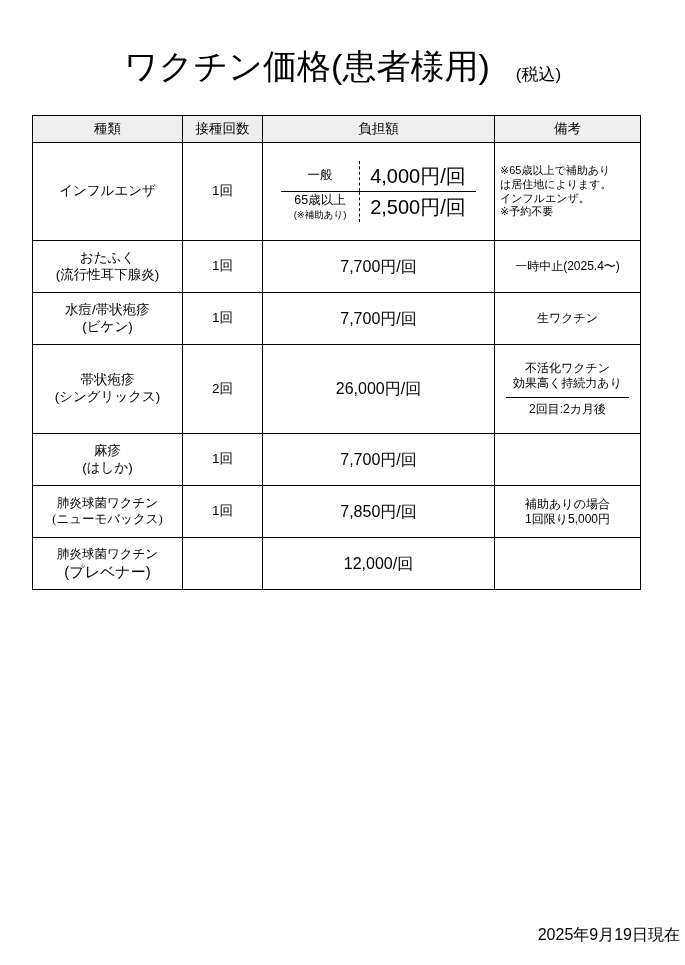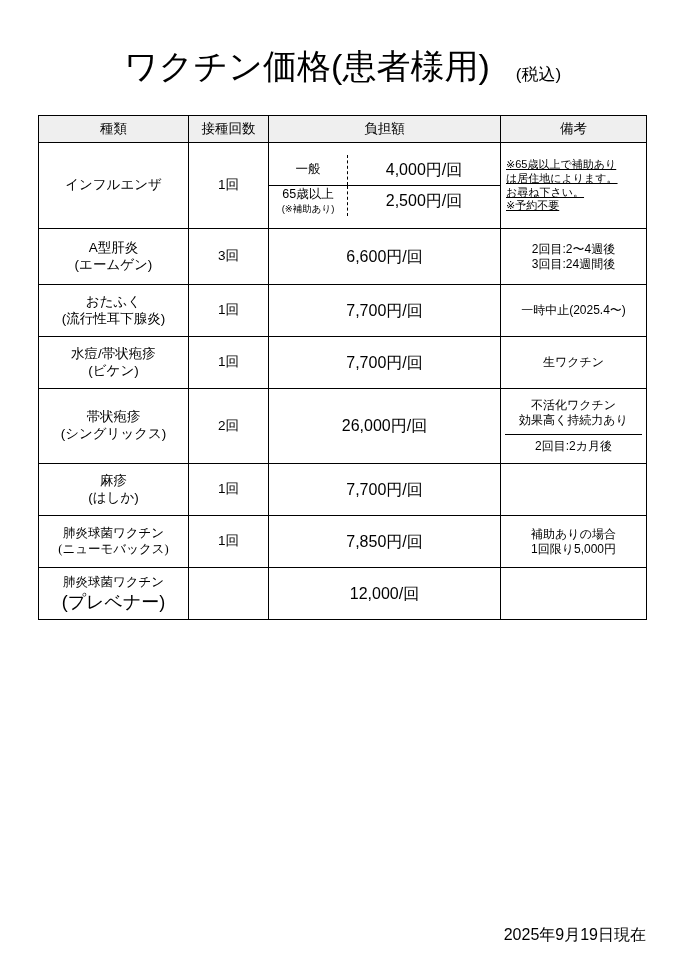--- a/index.html
+++ b/index.html
@@ -39,21 +39,21 @@
   .tax-note {
     font-size: 17px;
     margin-left: 26px;
     margin-bottom: 4px;
     white-space: nowrap;
   }
 
   table.price {
     position: absolute;
     top: 115px;
-    left: 38px;
+    left: 32px;
     width: 608px;
     border-collapse: collapse;
     table-layout: fixed;
     font-size: 13px;
   }
   table.price td, table.price th {
     border: 1px solid #000000;
     text-align: center;
     vertical-align: middle;
     padding: 2px 2px;
@@ -69,21 +69,21 @@
   .col-times  { width: 80px;  }
   .col-amount { width: 232px; }
   .col-note   { width: 146px; }
 
   .cell-type { font-size: 13.5px; }
   .cell-type .sub { display: block; }
   .cell-times { font-size: 13.5px; }
   .cell-amount { font-size: 16px; }
   .cell-amount .small { font-size: 12.5px; display:block; }
   .cell-note { font-size: 12px; }
-  .cell-note .tiny { font-size: 11px; text-decoration: underline; }
+  .cell-note .tiny { font-size: 11px; }
 
   
   table.inner {
     width: 100%;
     border-collapse: collapse;
     table-layout: fixed;
   }
   table.inner td {
     border: none;
     padding: 0;
@@ -94,21 +94,21 @@
     border-right: 1px dashed #000 !important;
     font-size: 12.5px;
     text-align: center;
     height: 30px;
   }
   .inner-label.top { border-bottom: 1px solid #000 !important; }
   .inner-label.bot { }
   .inner-label .l1 { display:block; font-size: 12.5px;}
   .inner-label .l2 { display:block; font-size: 9.5px; }
   .inner-val {
-    font-size: 16px;
+    font-size: 20px;
     text-align: center;
     height: 30px;
   }
   .inner-val.top { border-bottom: 1px solid #000 !important; }
 
   .note-split-top { border-bottom: 1px solid #000; padding: 5px 2px 6px; }
   .note-split-bot { padding: 4px 2px 5px; }
 
   .footer-note {
     position: absolute;
@@ -118,20 +118,21 @@
     text-align: right;
     font-size: 22px;
   }
   .footer-date {
     position: absolute;
     left: 0;
     top: 925px;
     width: 646px;
     text-align: right;
     font-size: 16px;
+    padding-left: 34px;
   }
 </style>
 </head>
 <body>
 
 <div class="page">
 
   <div class="title-row">
     <div class="main-title">ワクチン価格(患者様用)</div>
     <div class="tax-note">(税込)</div>
@@ -152,21 +153,21 @@
         <td>備考</td>
       </tr>
     </thead>
     <tbody>
 
       <tr style="height:86px;">
         <td class="cell-type">
           <span>インフルエンザ</span>
         </td>
         <td class="cell-times">1回</td>
-        <td style="padding:0;">
+        <td style="padding:18px;">
           <table class="inner">
             <tbody>
                 <tr>
               <td class="inner-label top">
                 <span class="l1">一般</span>
               </td>
               <td class="inner-val top">4,000円/回</td>
             </tr>
             <tr>
               <td class="inner-label bot">
@@ -174,37 +175,25 @@
                 <span class="l2">(※補助あり)</span>
               </td>
               <td class="inner-val">2,500円/回</td>
             </tr>
           </tbody>
             </table>
         </td>
         <td class="cell-note" style="text-align:left; padding-left:5px;">
           <div class="tiny">※65歳以上で補助あり</div>
           <div class="tiny">は居住地によります。</div>
-          <div class="tiny">お尋ね下さい。</div>
+          <div class="tiny">インフルエンザ。</div>
           <div class="tiny">※予約不要</div>
         </td>
       </tr>
 
-      <tr style="height:56px;">
-        <td class="cell-type">
-          <span>A型肝炎</span>
-          <span class="sub">(エームゲン)</span>
-        </td>
-        <td class="cell-times">3回</td>
-        <td class="cell-amount">6,600円/回</td>
-        <td class="cell-note">
-          <div>2回目:2〜4週後</div>
-          <div>3回目:24週間後</div>
-        </td>
-      </tr>
 
 
       <tr style="height:52px;">
         <td class="cell-type">
           <span>おたふく</span>
           <span class="sub">(流行性耳下腺炎)</span>
         </td>
         <td class="cell-times">1回</td>
         <td class="cell-amount">7,700円/回</td>
         <td class="cell-note">
@@ -224,21 +213,21 @@
         </td>
       </tr>
 
       <tr style="height:74px;">
         <td class="cell-type">
           <span>帯状疱疹</span>
           <span class="sub">(シングリックス)</span>
         </td>
         <td class="cell-times">2回</td>
         <td class="cell-amount">26,000円/回</td>
-        <td class="cell-note" style="padding:4px;">
+        <td class="cell-note" style="padding:11px;">
           <div class="note-split-top">
             <div>不活化ワクチン</div>
             <div>効果高く持続力あり</div>
           </div>
           <div class="note-split-bot">
             <div>2回目:2カ月後</div>
           </div>
         </td>
       </tr>
 
@@ -262,21 +251,21 @@
         <td class="cell-amount">7,850円/回</td>
         <td class="cell-note">
           <div>補助ありの場合</div>
           <div>1回限り5,000円</div>
         </td>
       </tr>
 
       <tr style="height:52px;">
         <td class="cell-type">
           <span style="font-size:12.5px;">肺炎球菌ワクチン</span>
-          <span class="sub" style="font-size:18px;">(プレベナー)</span>
+          <span class="sub" style="font-size:15px;">(プレベナー)</span>
         </td>
         <td class="cell-times"></td>
         <td class="cell-amount">12,000/回</td>
         <td class="cell-note"></td>
       </tr>
 
 
 
     </tbody>
   </table>

